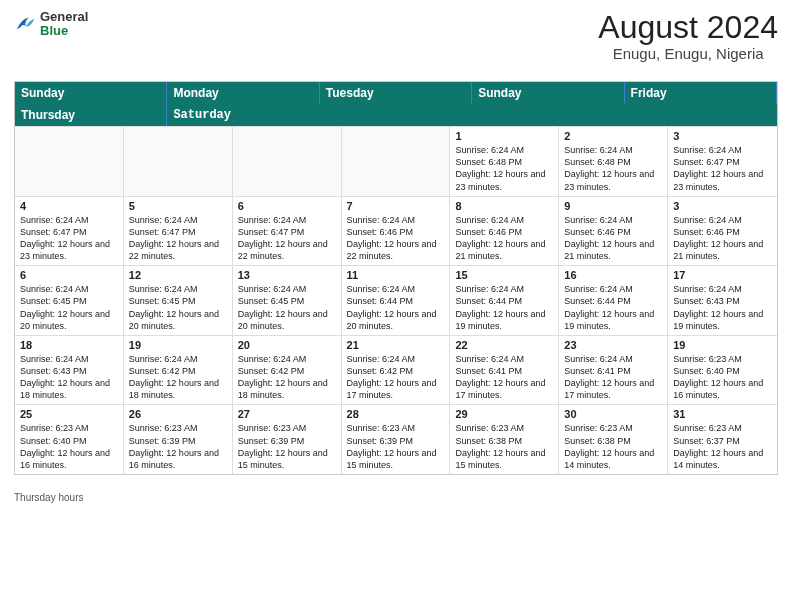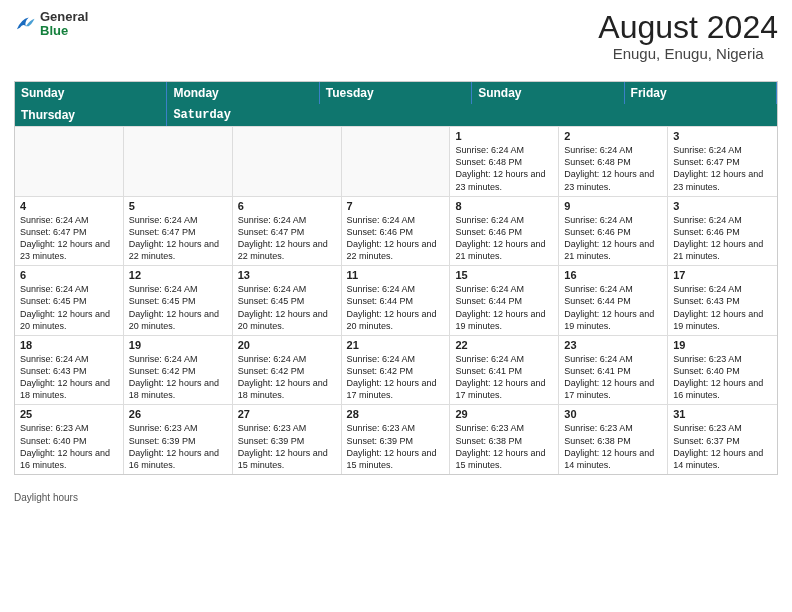--- a/index.html
+++ b/index.html
@@ -219,15 +219,15 @@
 <span class="cell-text">Sunrise: 6:23 AM<br>Sunset: 6:38 PM<br>Daylight: 12 hours and 15 minutes.</span></div>
           <div class="cal-cell"><span class="day-num">30</span>
 <span class="cell-text">Sunrise: 6:23 AM<br>Sunset: 6:38 PM<br>Daylight: 12 hours and 14 minutes.</span></div>
           <div class="cal-cell"><span class="day-num">31</span>
 <span class="cell-text">Sunrise: 6:23 AM<br>Sunset: 6:37 PM<br>Daylight: 12 hours and 14 minutes.</span></div>
         </div>
       </div>
   </div>
 
   <div class="footer">
-    <span>Daylight hours</span>
+    <span>Thursday hours</span>
   </div>
 </div>
 
 </body></html>

